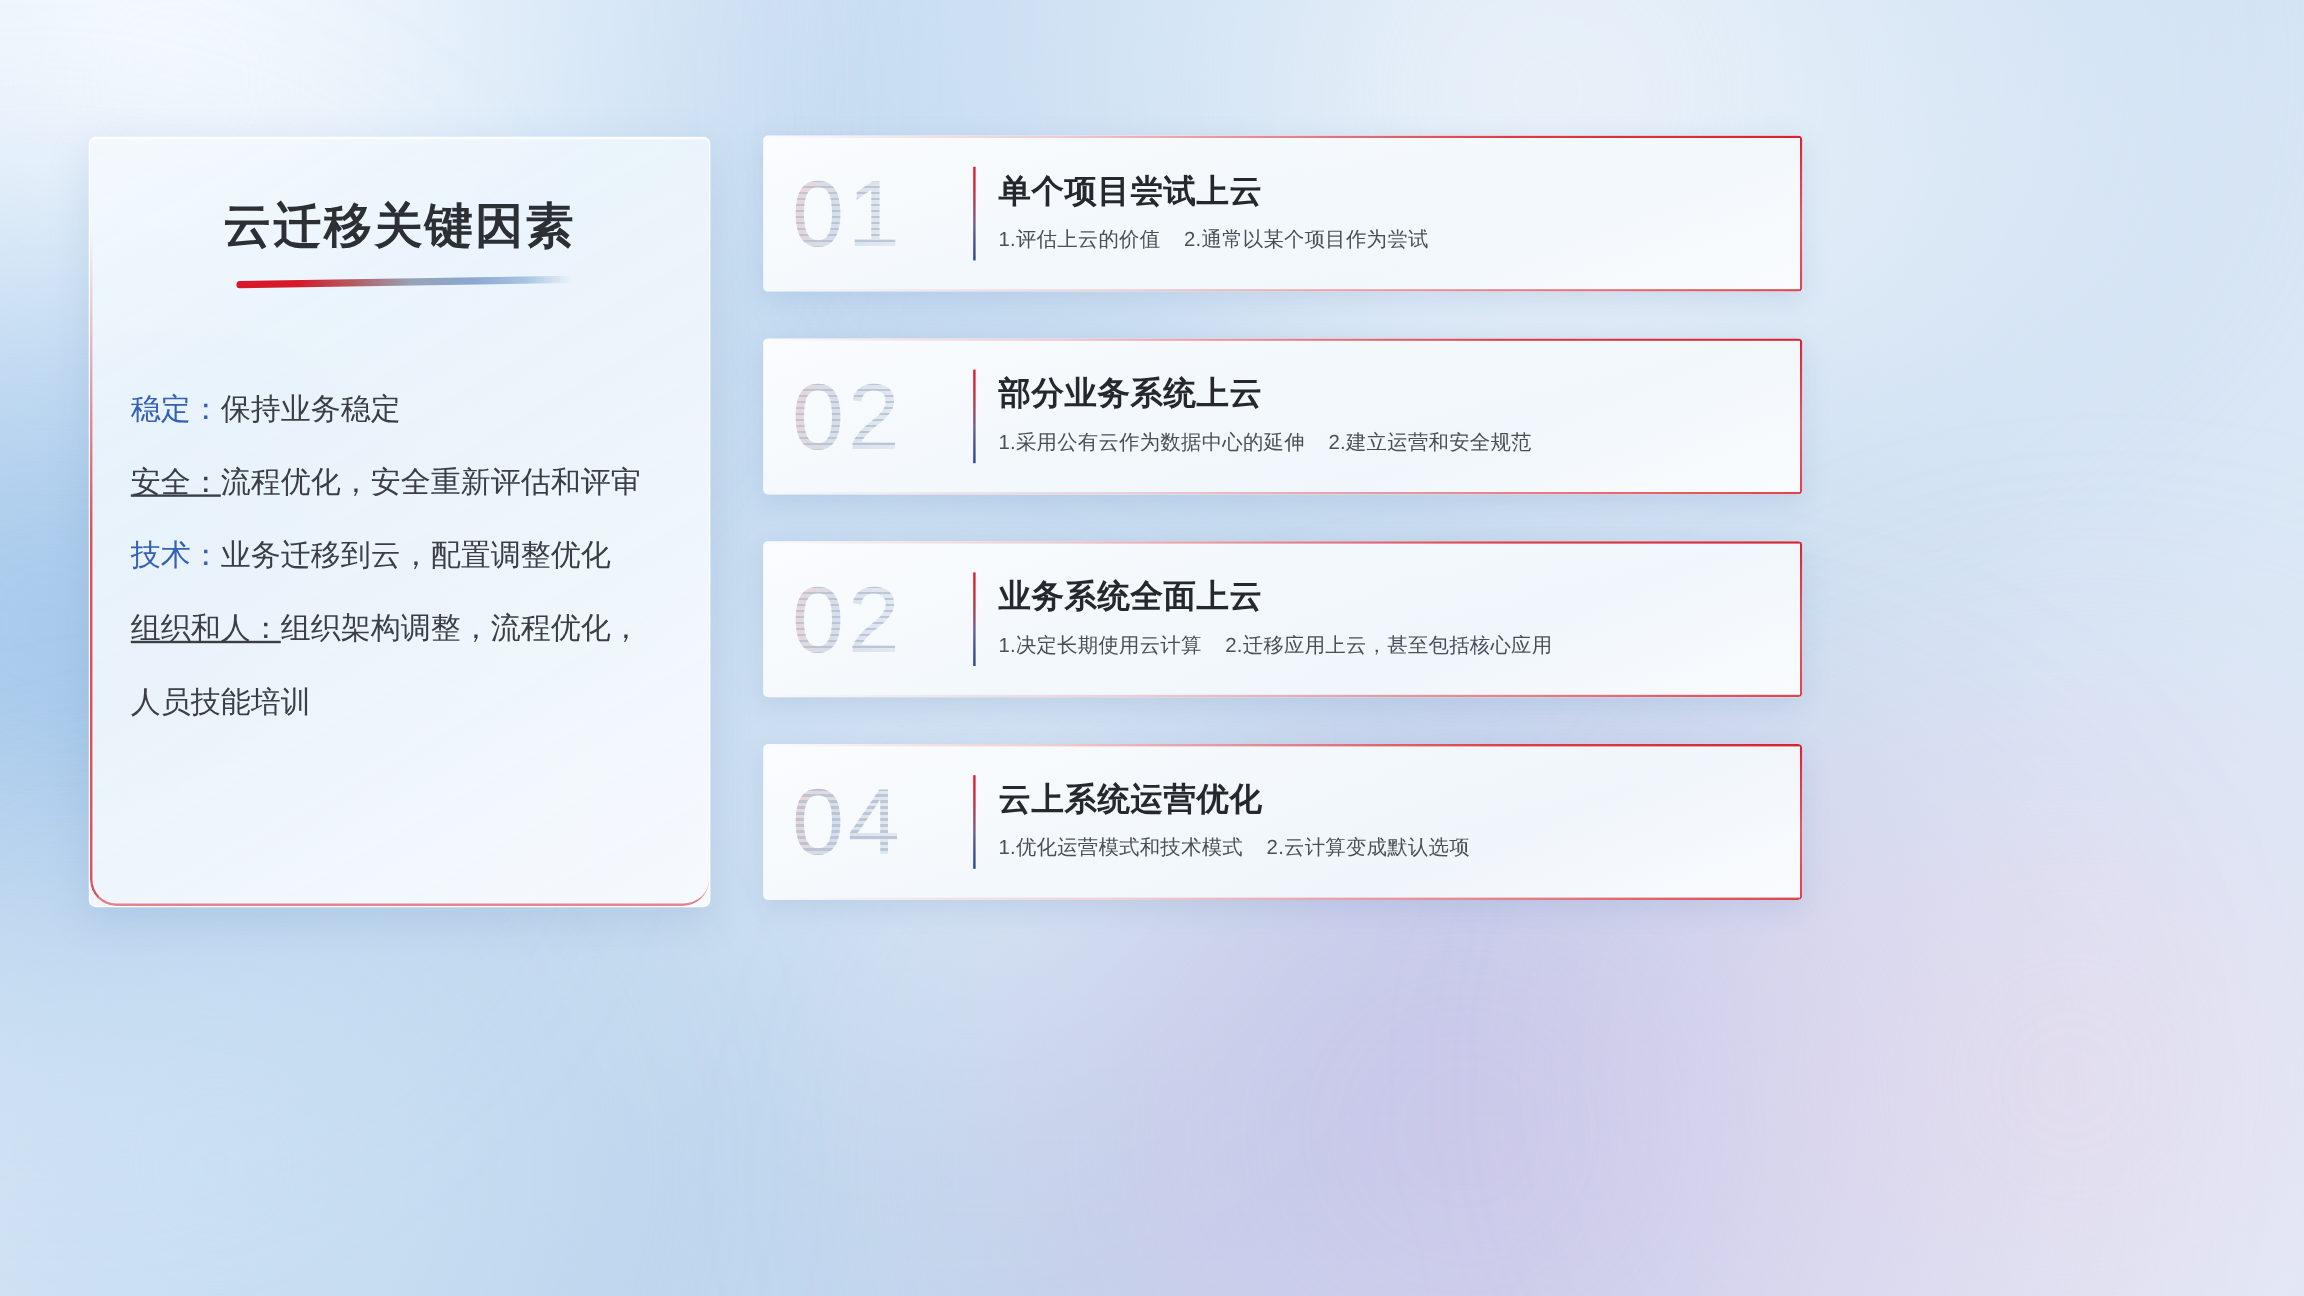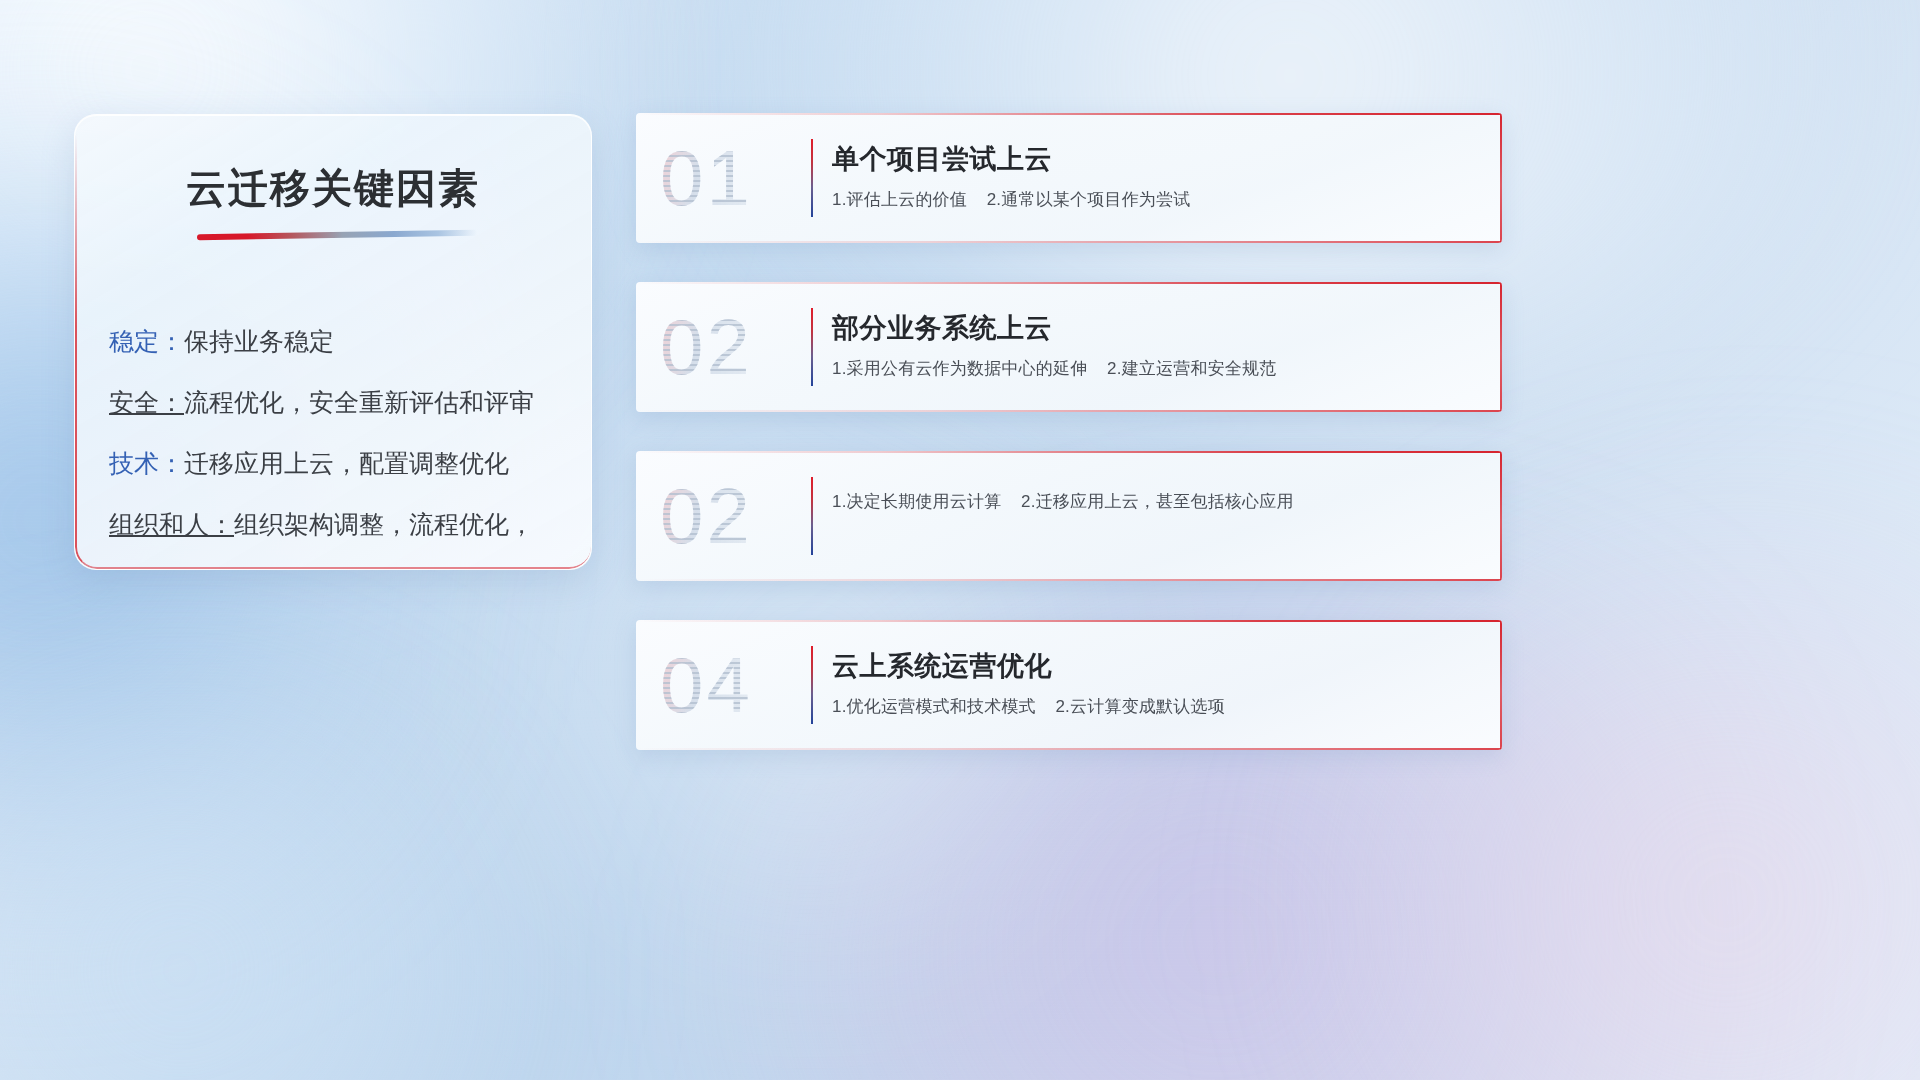--- a/index.html
+++ b/index.html
@@ -58,22 +58,22 @@
     position:absolute; inset:0; opacity:.22;
     background-image:
       repeating-linear-gradient(0deg, rgba(255,255,255,.055) 0px, rgba(255,255,255,.055) 1px, rgba(0,0,0,0) 1px, rgba(0,0,0,0) 3px);
   }
 
   
   #stage{ position:absolute; inset:0; z-index:2; }
 
   
   .left-panel{
-    position:absolute; left:74px; top:114px; width:518px; height:456px;
-    border-radius:22px;
+    position:absolute; left:74px; top:114px; width:518px; height:642px;
+    border-radius:6px;
     background:linear-gradient(150deg,
         rgba(244,249,253,.93) 0%,
         rgba(236,245,252,.90) 28%,
         rgba(240,246,252,.92) 55%,
         rgba(248,251,254,.95) 100%);
     border:1px solid rgba(255,255,255,.85);
     box-shadow:0 10px 34px rgba(103,140,186,.20), inset 0 1px 0 rgba(255,255,255,.9);
     overflow:hidden;
   }
   .left-panel::after{
@@ -188,21 +188,21 @@
     <h1 class="panel-title">云迁移关键因素</h1>
     <div class="panel-rule"></div>
     <div class="panel-body">
       <div class="body-line">
         <span class="key">稳定：</span><span>保持业务稳定</span>
       </div>
       <div class="body-line">
         <span class="key plain">安全：</span><span>流程优化，安全重新评估和评审</span>
       </div>
       <div class="body-line">
-        <span class="key">技术：</span><span>迁移应用上云，配置调整优化</span>
+        <span class="key">技术：</span><span>业务迁移到云，配置调整优化</span>
       </div>
       <div class="body-line">
         <span class="key plain">组织和人：</span><span>组织架构调整，流程优化，</span>
       </div>
       <div class="body-line">
         <span class="key plain"></span><span>人员技能培训</span>
       </div>
     </div>
   </section>
 
@@ -232,20 +232,21 @@
       </div>
     </article>
 
     <article class="card">
       <div class="card-edge-top"></div>
       <div class="card-edge-right"></div>
       <div class="card-edge-bottom"></div>
       <div class="card-num">02</div>
       <div class="card-divider"></div>
       <div class="card-text">
+        <div class="card-title">业务系统全面上云</div>
         <div class="card-sub">1.决定长期使用云计算    2.迁移应用上云，甚至包括核心应用</div>
       </div>
     </article>
 
     <article class="card">
       <div class="card-edge-top"></div>
       <div class="card-edge-right"></div>
       <div class="card-edge-bottom"></div>
       <div class="card-num">04</div>
       <div class="card-divider"></div>

